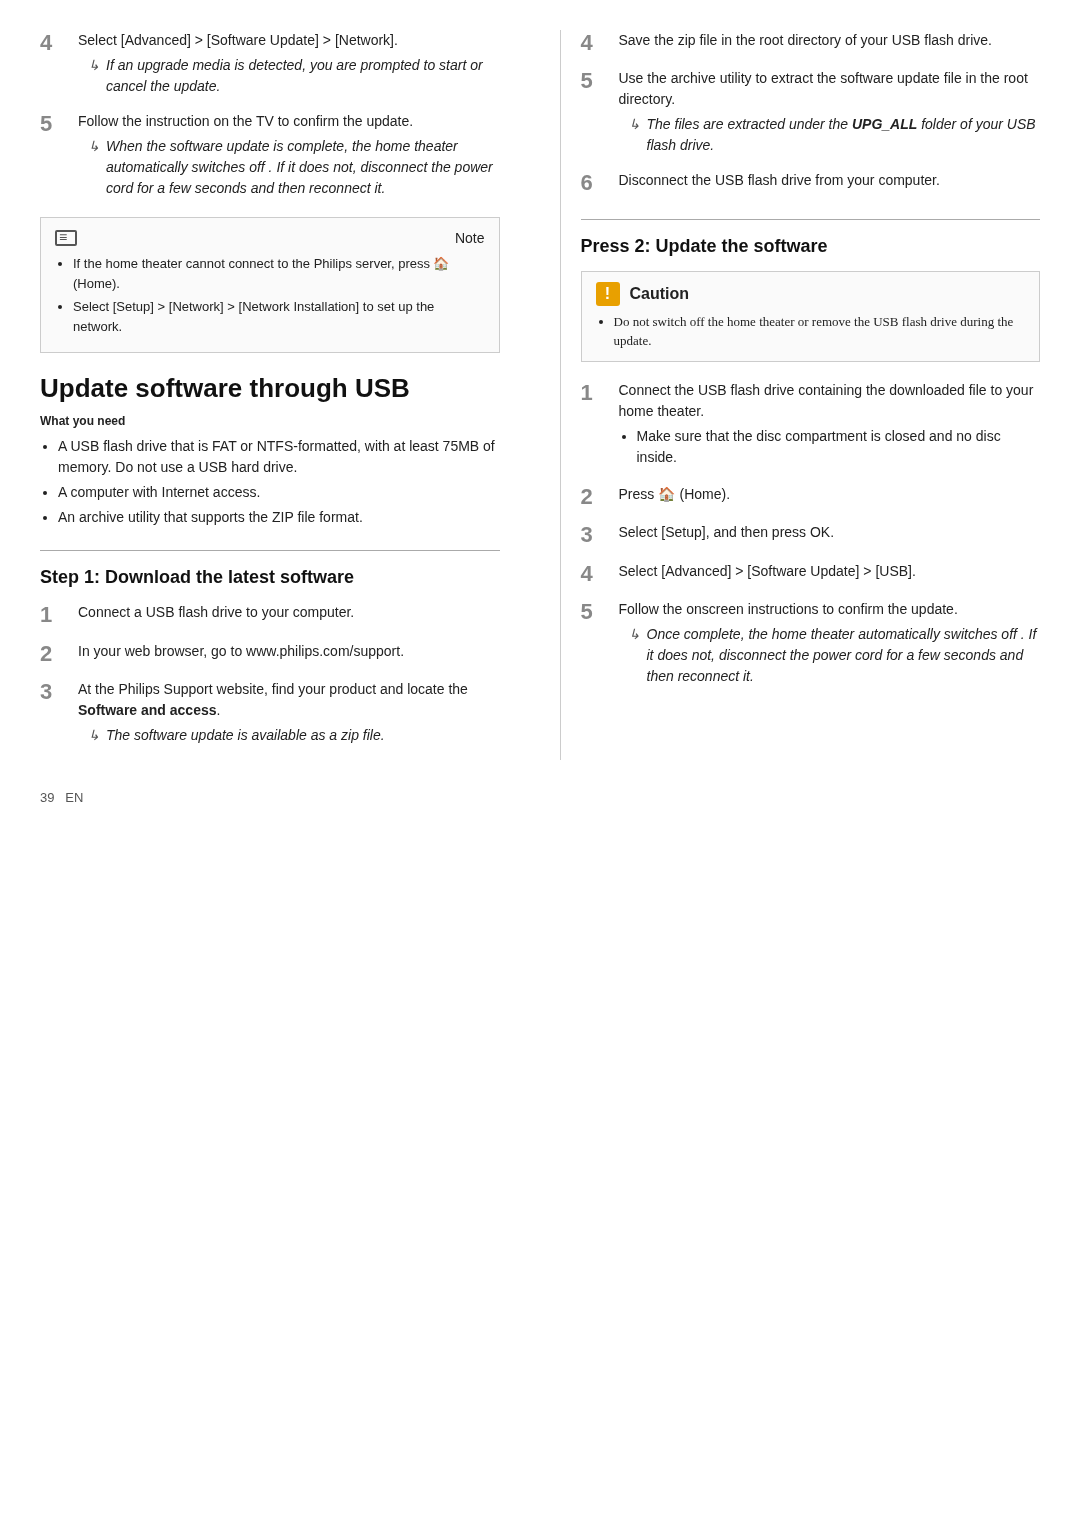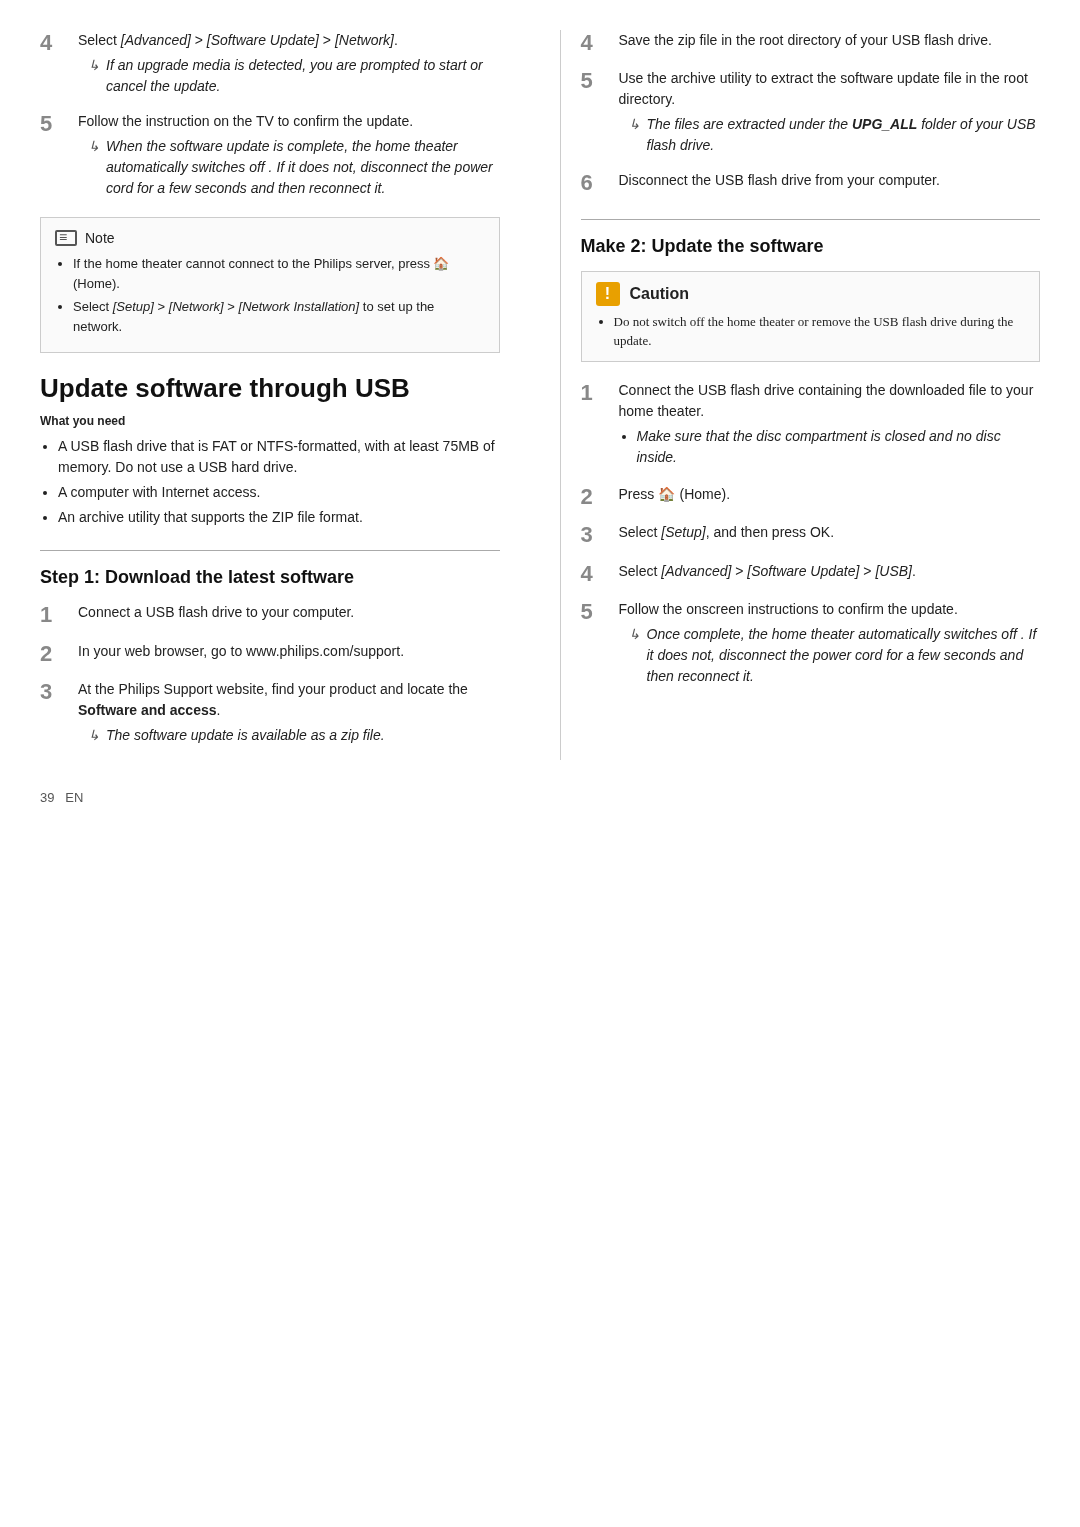--- a/index.html
+++ b/index.html
@@ -67,20 +67,21 @@
       border: 1px solid #ccc;
       padding: 12px 14px;
       margin: 16px 0 20px 0;
       background: #fafafa;
     }
     .note-header {
       display: flex;
       align-items: center;
       margin-bottom: 8px;
       font-weight: normal;
+      justify-content: space-between;
     }
     .note-icon {
       display: inline-block;
       width: 22px;
       height: 16px;
       margin-right: 8px;
       border: 2px solid #555;
       border-radius: 2px;
       position: relative;
     }
@@ -174,21 +175,20 @@
     .bold-inline {
       font-weight: bold;
     }
     .page-footer {
       margin-top: 30px;
       font-size: 13px;
       color: #555;
     }
     .bracket {
       font-family: inherit;
-      font-style: italic;
     }
   </style>
 </head>
 <body>
 
 <div class="two-col">
 
   <div class="col-left">
 
     <div class="step-block">
@@ -287,37 +287,37 @@
     <div class="step-block">
       <div class="step-num">6</div>
       <div class="step-content">
         <p>Disconnect the USB flash drive from your computer.</p>
       </div>
     </div>
 
     <hr class="section-divider">
 
     <div>
-      <div class="section-title">Make 2: Update the software</div>
+      <div class="section-title">Press 2: Update the software</div>
 
       <div class="caution-box">
         <div class="caution-header">
           <span class="caution-icon">!</span>
           <span class="caution-label">Caution</span>
         </div>
         <ul>
           <li>Do not switch off the home theater or remove the USB flash drive during the update.</li>
         </ul>
       </div>
 
       <div class="step-block">
         <div class="step-num">1</div>
         <div class="step-content">
           <p>Connect the USB flash drive containing the downloaded file to your home theater.</p>
-          <ul class="bullet-list" style="margin-top:4px;margin-bottom:0;font-style:italic;">
+          <ul class="bullet-list" style="margin-top:4px;margin-bottom:0;">
             <li>Make sure that the disc compartment is closed and no disc inside.</li>
           </ul>
         </div>
       </div>
 
       <div class="step-block">
         <div class="step-num">2</div>
         <div class="step-content">
           <p>Press 🏠 (Home).</p>
         </div>

